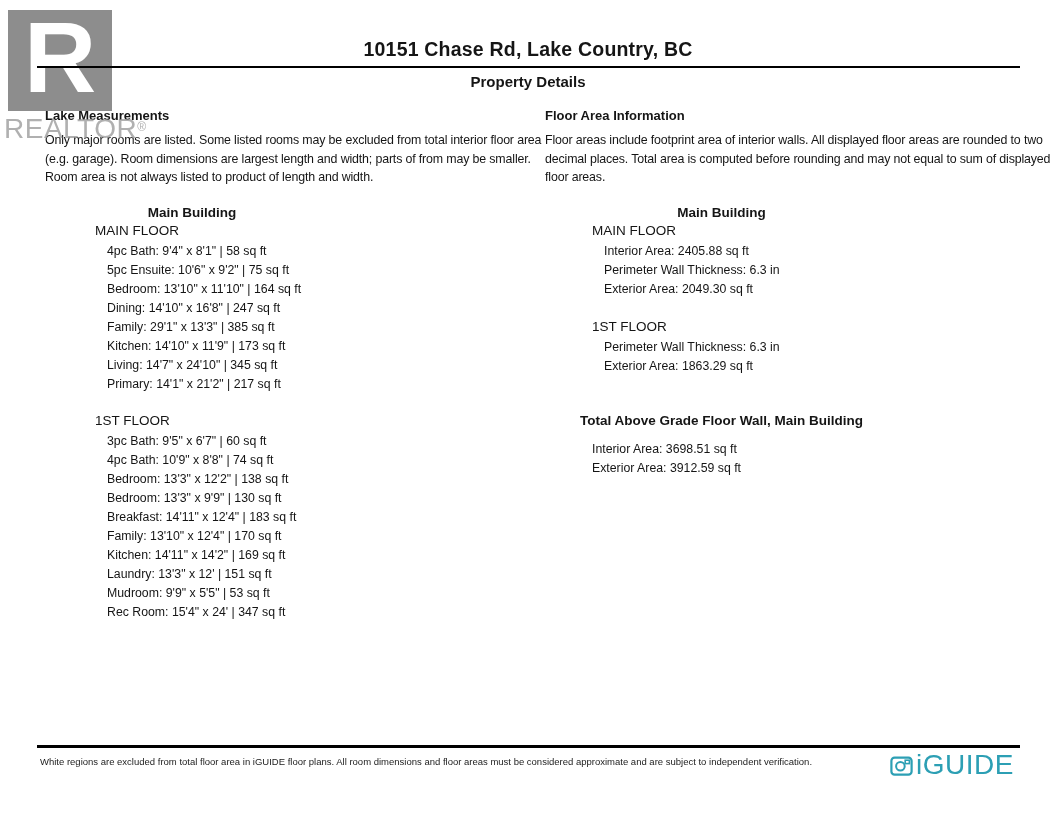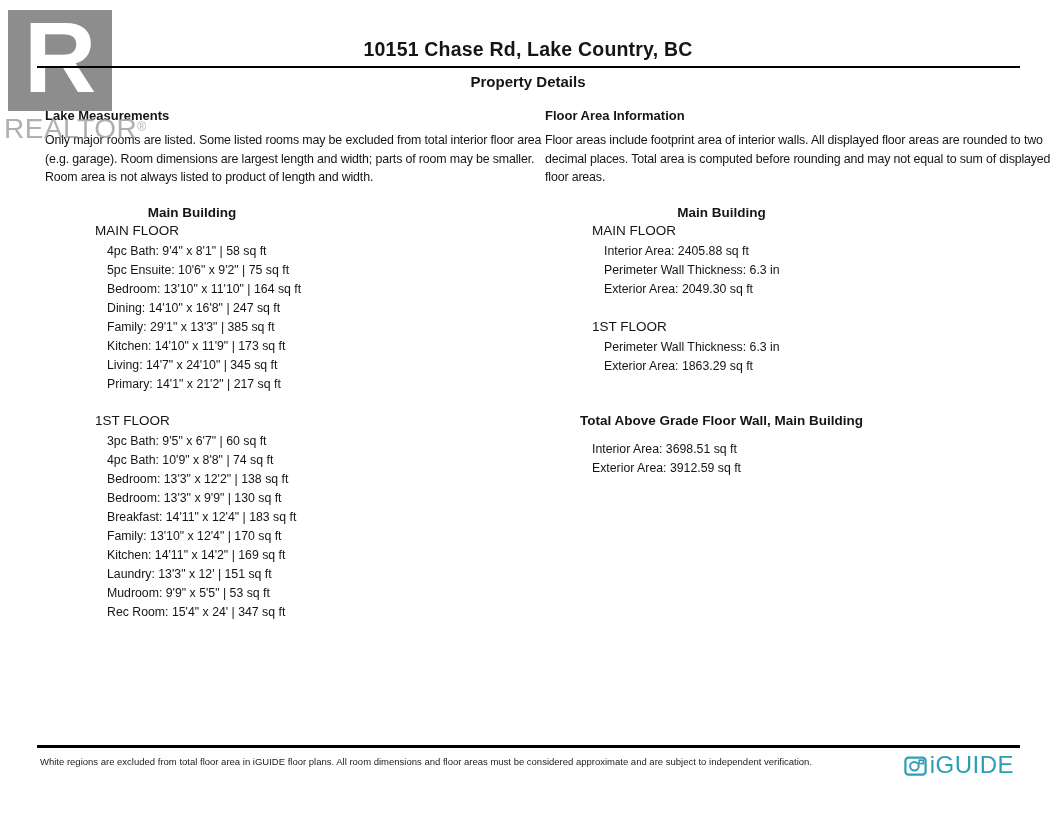--- a/index.html
+++ b/index.html
@@ -87,42 +87,42 @@
   .footer-text {
     position:absolute; left:40px; top:756px;
     font-size:9.5px; line-height:12px; color:#222; white-space:nowrap;
   }
   .iguide-logo {
     position:absolute; right:42px; top:752px; height:26px;
     display:flex; align-items:center; gap:3px;
   }
   .iguide-icon { display:block; }
   .iguide-text {
-    font-size:24px; line-height:26px; font-weight:400; letter-spacing:0.5px;
+    font-size:28px; line-height:26px; font-weight:400; letter-spacing:0.5px;
   }
 </style>
 </head>
 <body>
 
 <div class="page">
 
   <div class="realtor-box">
     <span class="realtor-r">R</span>
   </div>
   <div class="realtor-word"><span>REALTOR</span><span class="reg">®</span></div>
 
   <div class="doc-title">10151 Chase Rd, Lake Country, BC</div>
   <div class="header-rule"></div>
   <div class="doc-subtitle">Property Details</div>
 
   <div class="notes notes-left">
     <div class="section-heading">Lake Measurements</div>
     <div>
         <div class="note-line">Only major rooms are listed. Some listed rooms may be excluded from total interior floor area</div>
-        <div class="note-line">(e.g. garage). Room dimensions are largest length and width; parts of room may be smaller.</div>
+        <div class="note-line">(e.g. garage). Room dimensions are largest length and width; parts of from may be smaller.</div>
         <div class="note-line">Room area is not always listed to product of length and width.</div>
       </div>
   </div>
 
   <div class="notes notes-right">
     <div class="section-heading">Floor Area Information</div>
     <div>
         <div class="note-line">Floor areas include footprint area of interior walls. All displayed floor areas are rounded to two</div>
         <div class="note-line">decimal places. Total area is computed before rounding and may not equal to sum of displayed</div>
         <div class="note-line">floor areas.</div>

